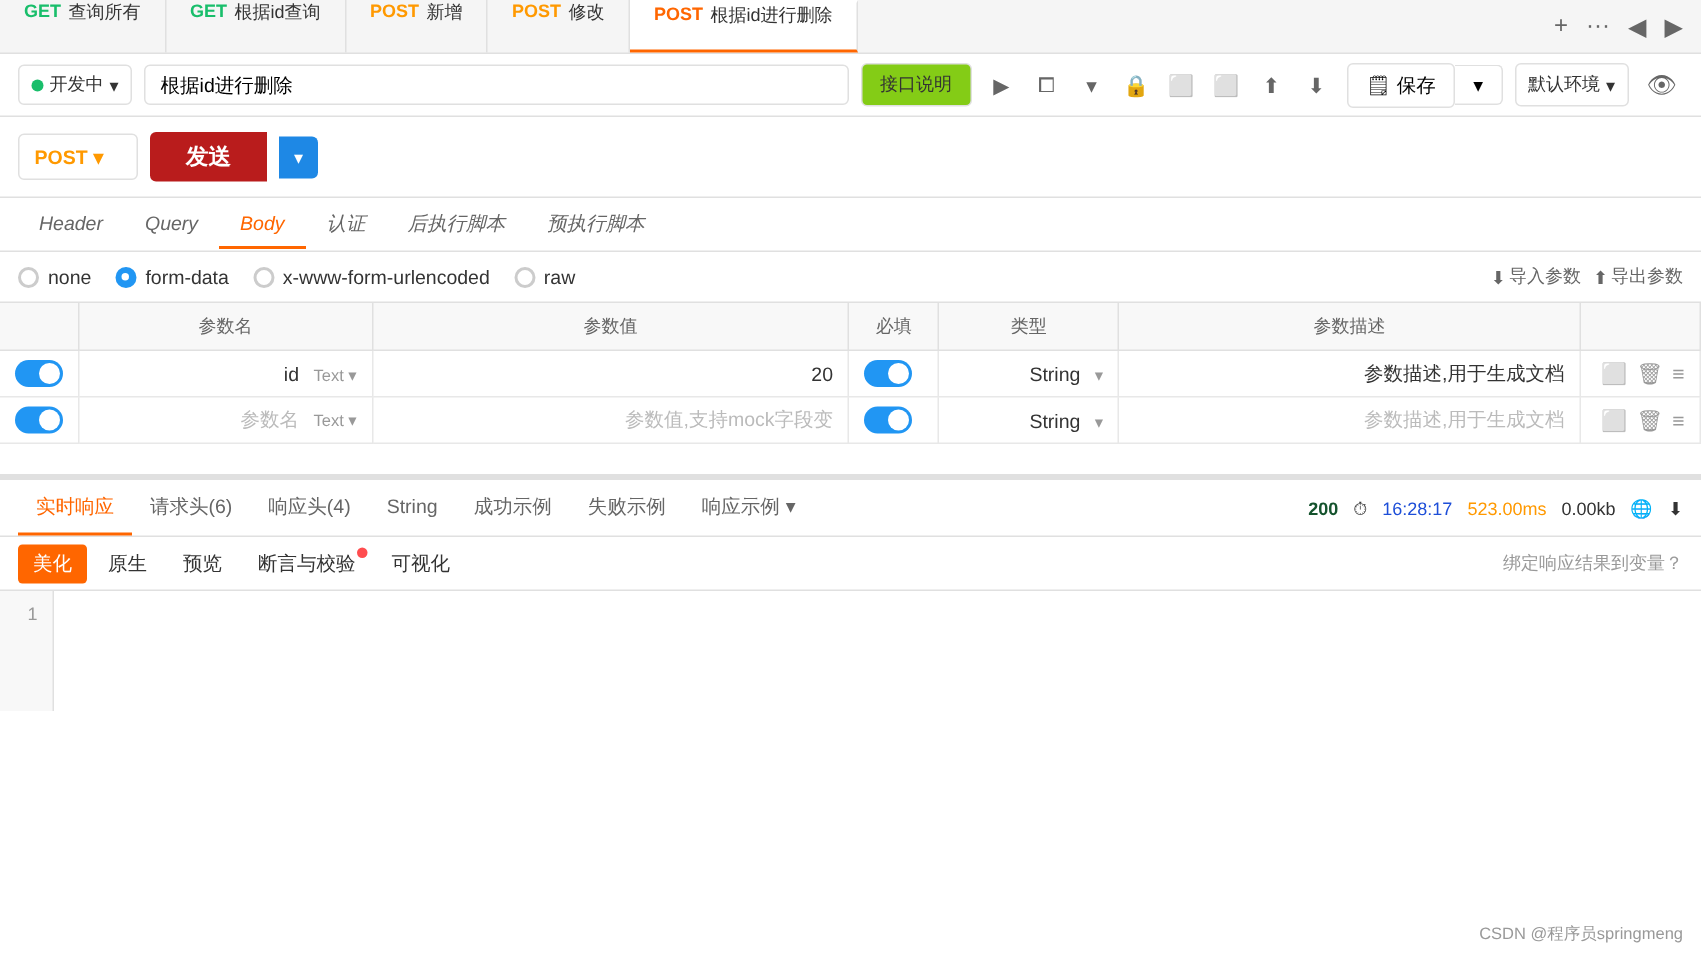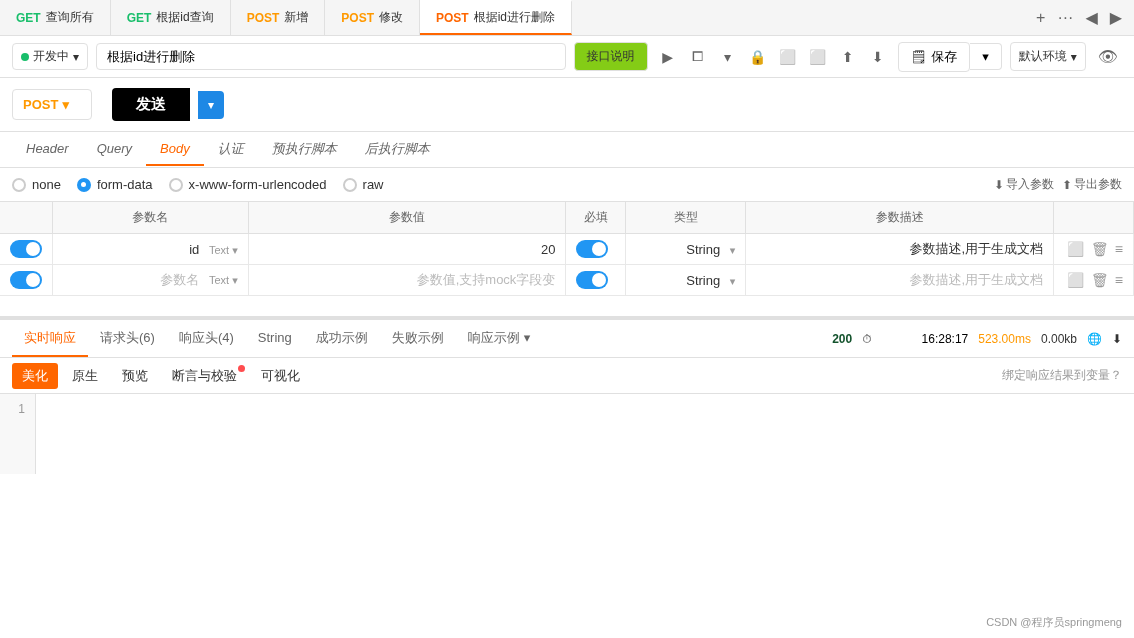--- a/index.html
+++ b/index.html
@@ -8,21 +8,21 @@
     
     .tab-bar {
       display: flex;
       align-items: stretch;
       background: #f5f5f5;
       border-bottom: 1px solid #e0e0e0;
       height: 36px;
     }
     .tab-item {
       display: flex;
-      align-items: center;
+      align-items: flex-start;
       padding: 0 16px;
       font-size: 12px;
       cursor: pointer;
       border-right: 1px solid #e0e0e0;
       white-space: nowrap;
       color: #333;
     }
     .tab-item .method {
       font-weight: bold;
       margin-right: 5px;
@@ -155,29 +155,28 @@
     .url-input {
       flex: 1;
       border: 1px solid #e0e0e0;
       border-radius: 4px;
       padding: 7px 12px;
       font-size: 13px;
       outline: none;
       color: #333;
     }
     .send-btn {
-      background: #000000;
+      background: #b91c1c;
       color: #fff;
       border: none;
       border-radius: 4px 0 0 4px;
       padding: 7px 24px;
       font-size: 15px;
       font-weight: bold;
       cursor: pointer;
-      margin-left: 12px;
     }
     .send-dropdown {
       background: #1e88e5;
       color: #fff;
       border: none;
       border-radius: 0 4px 4px 0;
       padding: 7px 10px;
       cursor: pointer;
       font-size: 12px;
     }
@@ -331,21 +330,21 @@
       border-bottom: 2px solid #ff6600;
     }
     .response-meta {
       display: flex;
       align-items: center;
       margin-left: auto;
       gap: 10px;
       font-size: 12px;
     }
     .status-200 { color: #14532d; font-weight: bold; }
-    .time-text { color: #000000; margin-left: 40px; }
+    .time-text { color: #1d4ed8; }
     .duration-text { color: #ff9900; }
 
     
     .response-body-tabs {
       display: flex;
       align-items: center;
       padding: 4px 12px;
       border-bottom: 1px solid #e0e0e0;
       height: 36px;
       gap: 4px;
@@ -481,22 +480,22 @@
   </div>
   <button class="send-btn">发送</button>
   <button class="send-dropdown">▾</button>
 </div>
 
 <div class="nav-tabs">
   <div class="nav-tab">Header</div>
   <div class="nav-tab">Query</div>
   <div class="nav-tab active">Body</div>
   <div class="nav-tab">认证</div>
+  <div class="nav-tab">后执行脚本</div>
   <div class="nav-tab">预执行脚本</div>
-  <div class="nav-tab">后执行脚本</div>
 </div>
 
 <div class="body-options">
   <label class="radio-option">
     <div class="radio-circle"></div>
     <span>none</span>
   </label>
   <label class="radio-option">
     <div class="radio-circle active"></div>
     <span>form-data</span>

